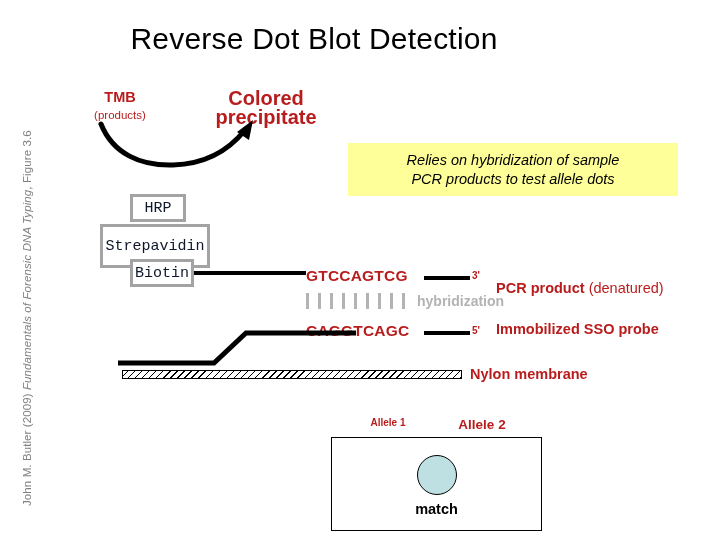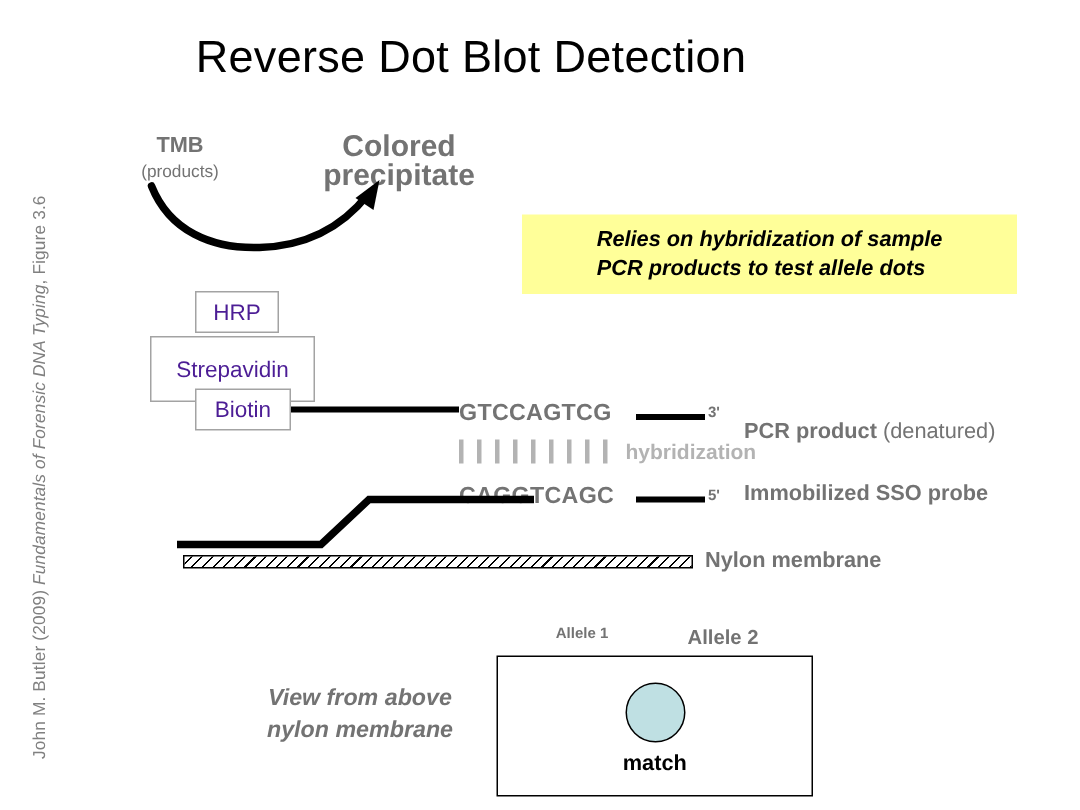--- a/index.html
+++ b/index.html
@@ -42,21 +42,21 @@
     left: 0;
     top: 22px;
     width: 628px;
     text-align: center;
     font-size: 30px;
     color: #000;
     letter-spacing: 0.2px;
   }
 
   
-  .lbl { position: absolute; color: #737373; }
+  .lbl { position: absolute; color: #b91c1c; }
 
   #tmb-label {
     left: 60px; top: 89px; width: 120px;
     text-align: center;
     font-size: 14.5px; font-weight: bold;
   }
   #tmb-sub {
     left: 60px; top: 109px; width: 120px;
     text-align: center;
     font-size: 11.5px;
@@ -81,37 +81,38 @@
     left: 348px; top: 143px;
     width: 330px; height: 53px;
     background: #ffff99;
     display: flex;
     align-items: center;
     justify-content: center;
   }
   #callout .callout-text {
     font-size: 14.5px;
     font-style: italic;
-    font-weight: bold;
-    text-align: left;
+    font-weight: normal;
+    text-align: center;
     line-height: 19px;
     color: #000;
   }
 
   
   .box {
     position: absolute;
-    border: 1px solid #a3a3a3;
+    border: 3px solid #a3a3a3;
     background: #fff;
     display: flex;
     align-items: center;
     justify-content: center;
     font-size: 15px;
-    color: #4c1d95;
+    color: #0f172a;
     box-sizing: border-box;
+    font-family: Liberation Mono, monospace;
   }
   #box-hrp       { left: 130px; top: 194px; width: 56px; height: 28px; }
   #box-strep     { left: 100px; top: 224px; width: 110px; height: 44px; }
   #box-biotin    { left: 130px; top: 259px; width: 64px; height: 28px; }
 
   
   .hline {
     position: absolute;
     background: #000;
   }
@@ -294,24 +295,20 @@
   <div class="lbl" id="mark-5prime">5'</div>
   <div class="lbl" id="label-sso">Immobilized SSO probe</div>
 
   <svg id="linker-svg" viewBox="0 0 240 40">
     <path d="M 238 3 L 128 3 L 96 33 L 0 33" stroke="#000" stroke-width="5" fill="none"></path>
   </svg>
 
   <div id="membrane"></div>
   <div class="lbl" id="label-membrane">Nylon membrane</div>
 
-  <div class="lbl" id="view-note">
-    <span>View from above</span><br>
-    <span>nylon membrane</span>
-  </div>
 
   <div class="lbl" id="allele1-label">Allele 1</div>
   <div class="lbl" id="allele2-label">Allele 2</div>
 
   <div id="allele-panel">
     <div class="dot-cell">
       <div class="dot" id="dot-1" style="background: rgb(191, 224, 227);"></div>
       <div class="dot-label">match</div>
     </div>
   </div>

